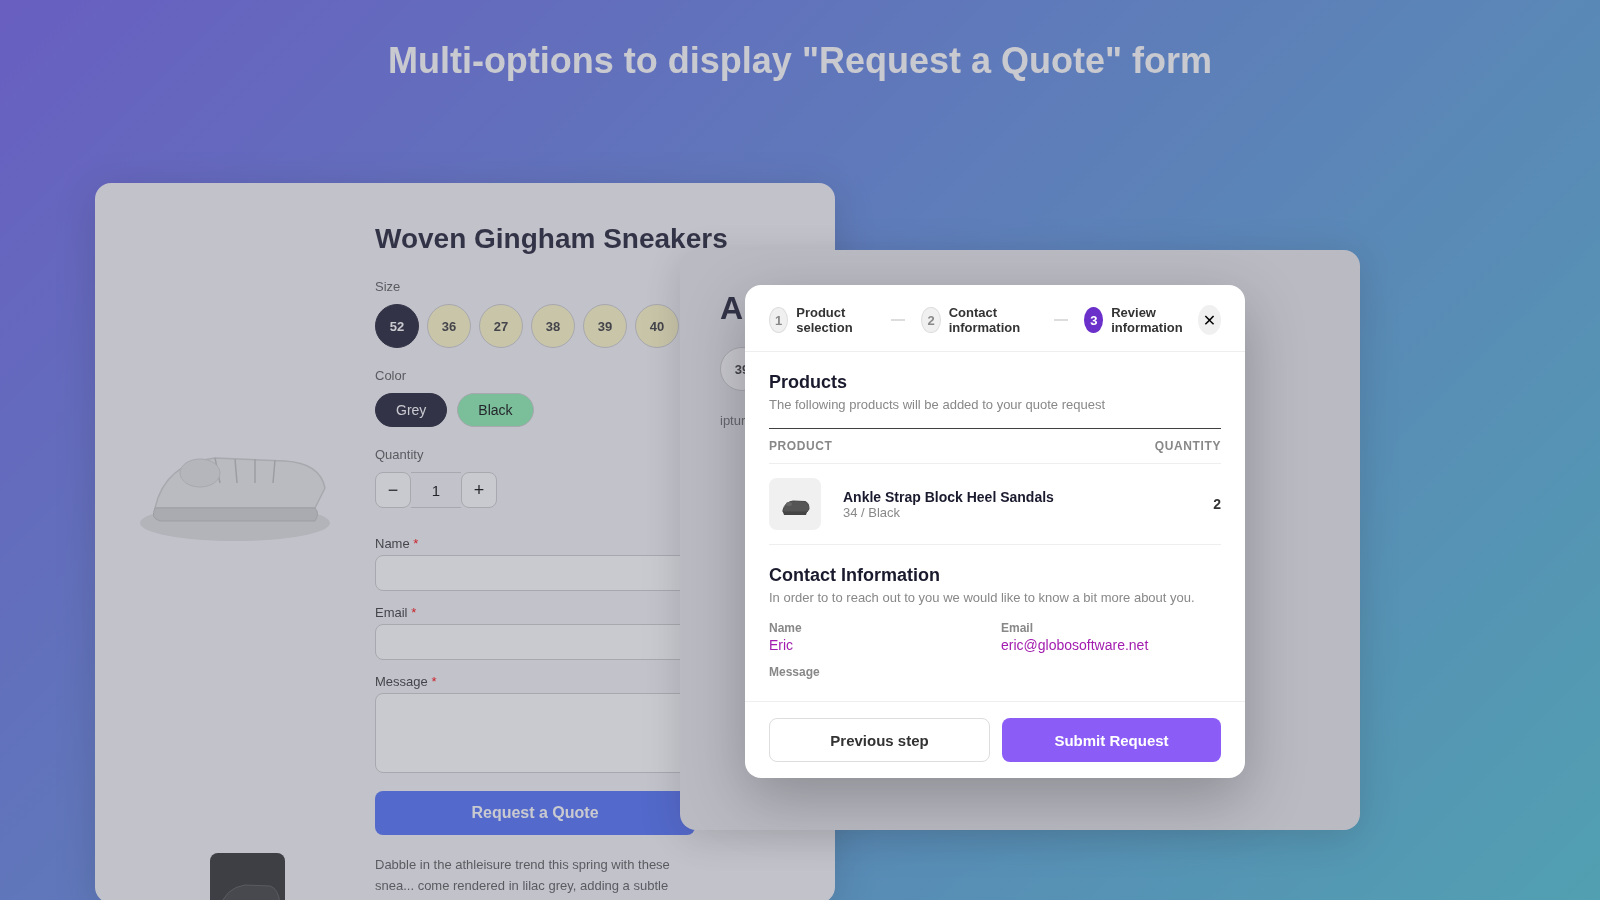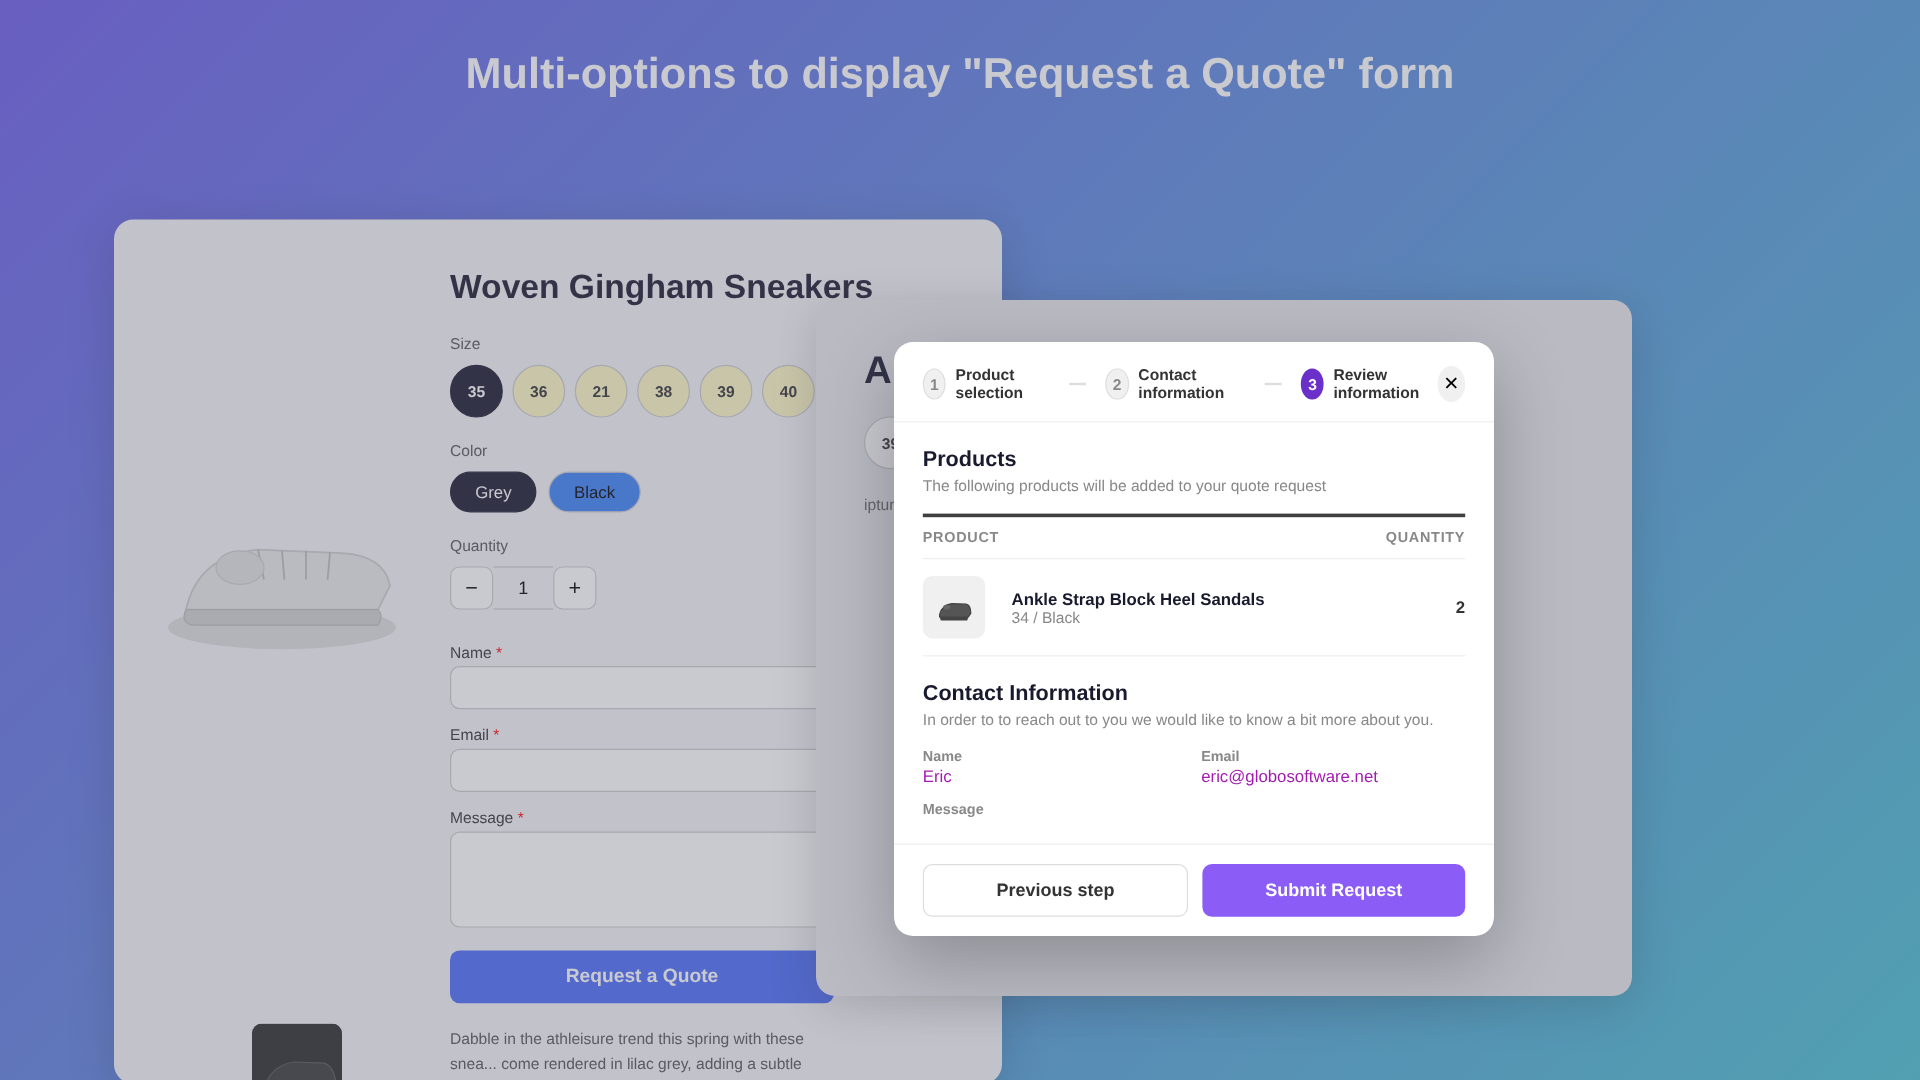--- a/index.html
+++ b/index.html
@@ -71,21 +71,21 @@
     }
     .color-options {
       display: flex;
       gap: 10px;
       margin-bottom: 20px;
     }
     .color-btn {
       padding: 8px 20px;
       border-radius: 20px;
       border: 1.5px solid #ccc;
-      background: #3b82f6;
+      background: #86efac;
       font-size: 14px;
       cursor: pointer;
     }
     .color-btn.active {
       background: #1a1a2e;
       color: white;
       border-color: #1a1a2e;
     }
     .quantity-row {
       display: flex;
@@ -304,21 +304,21 @@
       color: #1a1a2e;
       margin-bottom: 4px;
     }
     .section-sub {
       font-size: 13px;
       color: #888;
       margin-bottom: 16px;
     }
     .products-table {
       width: 100%;
-      border-top: 3px solid #404040;
+      border-top: 1px solid #404040;
     }
     .table-header {
       display: flex;
       justify-content: space-between;
       padding: 10px 0;
       border-bottom: 1px solid #eee;
     }
     .table-header-cell {
       font-size: 12px;
       font-weight: 600;
@@ -438,23 +438,23 @@
       <path d="M30 95 Q40 50 90 45 L160 48 Q195 50 200 75 L190 95 Z" fill="#e8e8e8" stroke="#ccc" stroke-width="1.5"></path>
       <path d="M30 95 L190 95 Q195 100 190 108 L35 108 Q25 105 30 95Z" fill="#d0d0d0" stroke="#bbb" stroke-width="1"></path>
       <path d="M90 45 L95 70 M110 46 L112 70 M130 46 L130 70 M150 47 L148 70" stroke="#bbb" stroke-width="1.5" fill="none"></path>
       <ellipse cx="75" cy="60" rx="20" ry="14" fill="#e0e0e0" stroke="#ccc" stroke-width="1"></ellipse>
     </svg>
   </div>
   <div class="bg-card-inner">
     <h2 class="product-title">Woven Gingham Sneakers</h2>
     <div class="label">Size</div>
     <div class="size-options">
-      <div class="size-btn active">35</div>
+      <div class="size-btn active">52</div>
       <div class="size-btn">36</div>
-      <div class="size-btn">21</div>
+      <div class="size-btn">27</div>
       <div class="size-btn">38</div>
       <div class="size-btn">39</div>
       <div class="size-btn">40</div>
       <div class="size-btn">41</div>
     </div>
     <div class="label">Color</div>
     <div class="color-options">
       <div class="color-btn active">Grey</div>
       <div class="color-btn">Black</div>
     </div>

